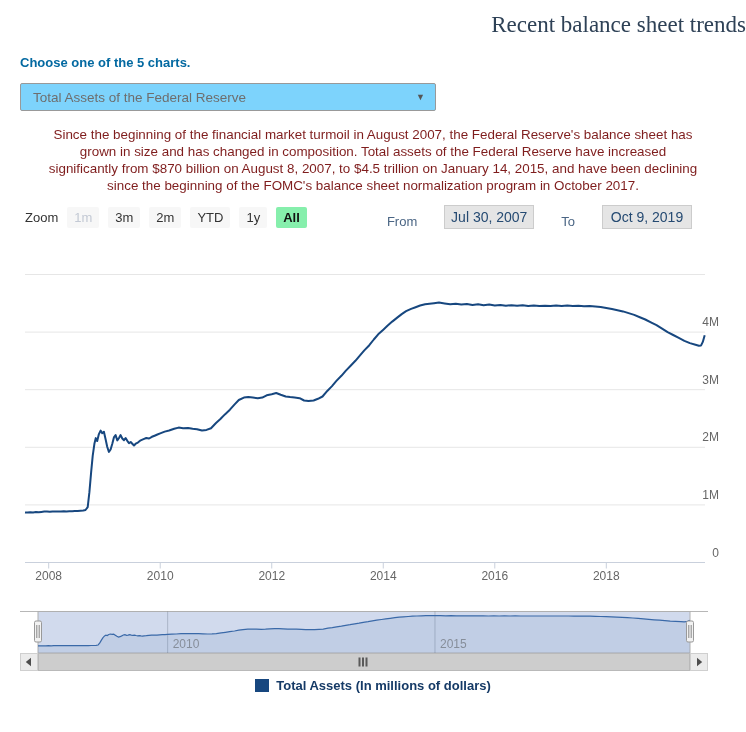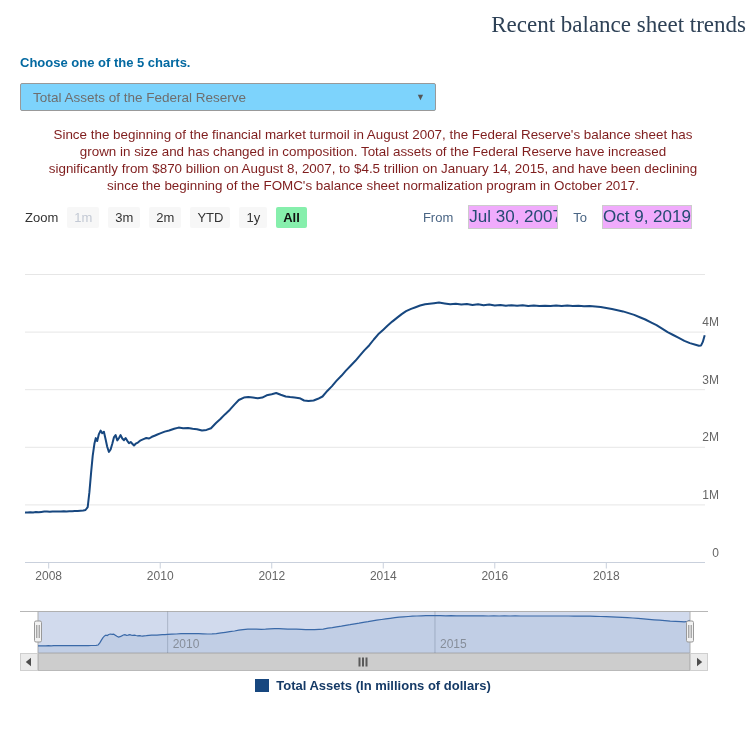--- a/index.html
+++ b/index.html
@@ -14,24 +14,24 @@
   .description{width:650px;margin:15px auto 0;text-align:center;font-size:13.4px;
     line-height:17px;color:#7f1d1d;}
   .range-row{display:flex;justify-content:space-between;align-items:center;
     margin:11px 54px 0 25px;}
   .rs-left{display:flex;align-items:center;gap:9px;}
   .rs-label{font-size:13px;color:#333;}
   .rs-btn{font-family:inherit;font-size:13px;color:#333;background:#f7f7f7;border:none;
     border-radius:2px;padding:3px 7px;cursor:pointer;}
   .rs-btn.disabled{color:#c3c9d4;cursor:default;}
   .rs-btn.selected{background:#86efac;font-weight:bold;color:#111;}
-  .rs-right{display:flex;align-items:center;gap:15px;}
+  .rs-right{display:flex;align-items:flex-end;gap:27px;}
   .date-label{font-size:13px;color:#4a6584;}
   .date-input{width:88px;height:22px;border:1px solid #ccc;text-align:center;
-    font-family:inherit;font-size:17px;color:#254a72;padding:0;background:#f0abfc;}
+    font-family:inherit;font-size:14px;color:#254a72;padding:0;background:#e5e5e5;}
   #chart-svg{display:block;margin-top:11px;}
   .axis-label{font:12px "Liberation Sans",sans-serif;fill:#666;}
   .nav-label{font:12px "Liberation Sans",sans-serif;fill:#8f9299;}
   .legend-row{display:flex;justify-content:center;align-items:center;gap:7px;margin-top:6px;}
   .legend-swatch{width:14px;height:13px;display:inline-block;}
   .legend-label{font-size:13px;font-weight:bold;color:#153a66;}
   .accessible-link{display:inline-block;margin:37px 0 0 20px;font-size:13.5px;
     color:#b91c1c;text-decoration:none;cursor:pointer;}
 </style>
 </head>

